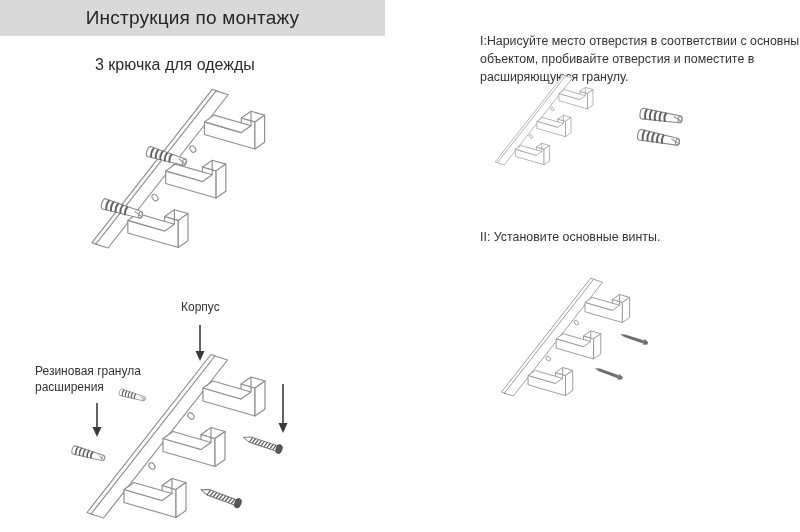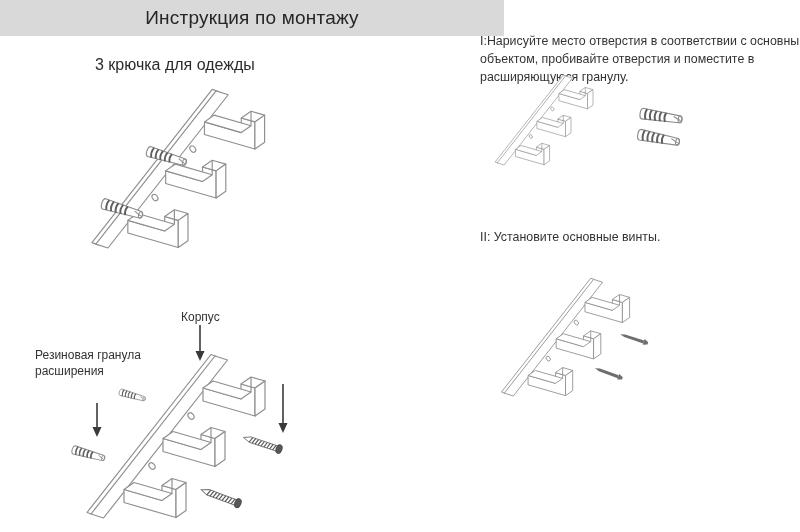--- a/index.html
+++ b/index.html
@@ -1,21 +1,21 @@
 <!DOCTYPE html>
 <html><head>
 <meta charset="utf-8">
 <style>
   html,body{margin:0;padding:0;background:#fff;}
   .page{
     position:relative;width:800px;height:532px;background:#ffffff;overflow:hidden;
     font-family:"Liberation Sans",sans-serif;color:#333;
   }
   .header-bar{
-    position:absolute;left:0;top:0;width:504px;height:36px;background:#d9d9d9;
+    position:absolute;left:0;top:0;width:385px;height:36px;background:#d9d9d9;
     display:flex;align-items:center;justify-content:center;
   }
   .header-bar .title{font-size:19px;color:#262626;letter-spacing:.2px;}
   .subtitle{position:absolute;left:95px;top:56px;font-size:16px;color:#2b2b2b;text-align:center;}
   .diagram{position:absolute;}
   .part-label{position:absolute;font-size:12px;line-height:1.3;color:#333;}
   .step-text{position:absolute;left:480px;width:328px;font-size:12.4px;line-height:1.45;color:#333;}
   svg{display:block;}
 </style>
 </head>
@@ -70,22 +70,22 @@
       <use href="#rack" transform="translate(32,-24) scale(0.97)"></use>
     </g>
     <g transform="translate(90,64) rotate(17) scale(0.95)">
         <use href="#anchor"></use>
       </g>
     <g transform="translate(45,116) rotate(17) scale(0.98)">
         <use href="#anchor"></use>
       </g>
   </svg>
 
-  <div class="part-label" style="left:181px;top:310px">Корпус</div>
-  <div class="part-label" style="left:35px;top:348px;width:106px">Резиновая гранула расширения</div>
+  <div class="part-label" style="left:181px;top:300px">Корпус</div>
+  <div class="part-label" style="left:35px;top:364px;width:106px">Резиновая гранула расширения</div>
 
   <svg class="diagram" style="left:20px;top:300px" width="370" height="232" viewBox="0 0 370 232">
     <g>
       <use href="#rack" transform="translate(65,18)"></use>
     </g>
     <g transform="translate(100,86) rotate(16) scale(0.62)">
         <use href="#anchor"></use>
       </g>
     <g transform="translate(53,142) rotate(16) scale(0.78)">
         <use href="#anchor"></use>

